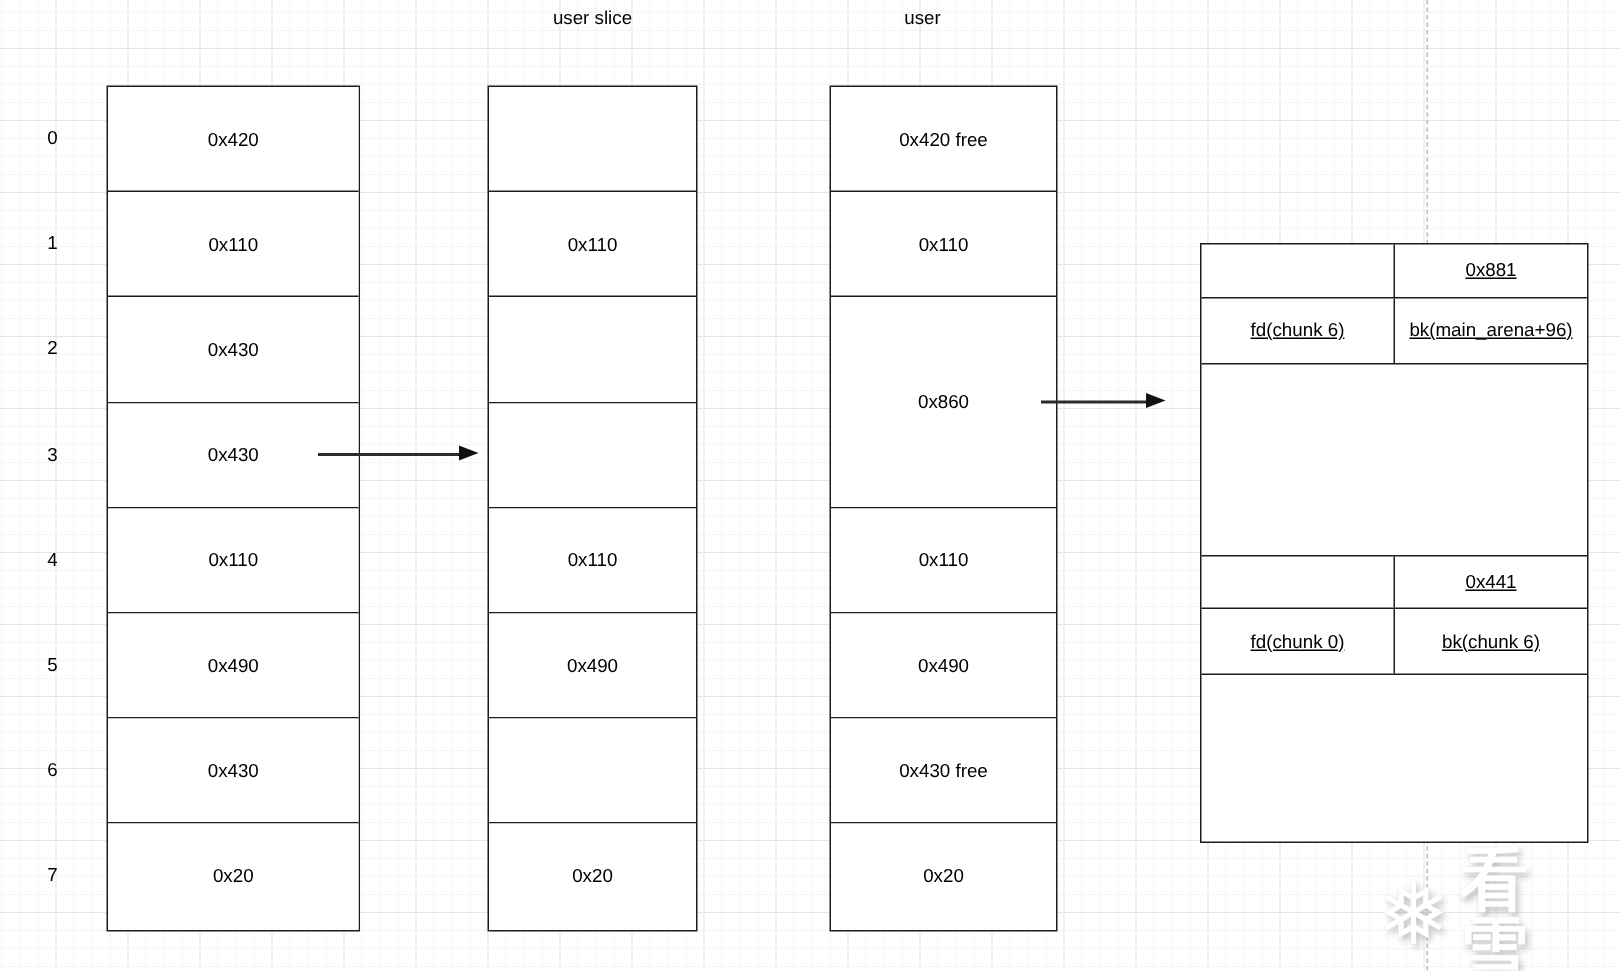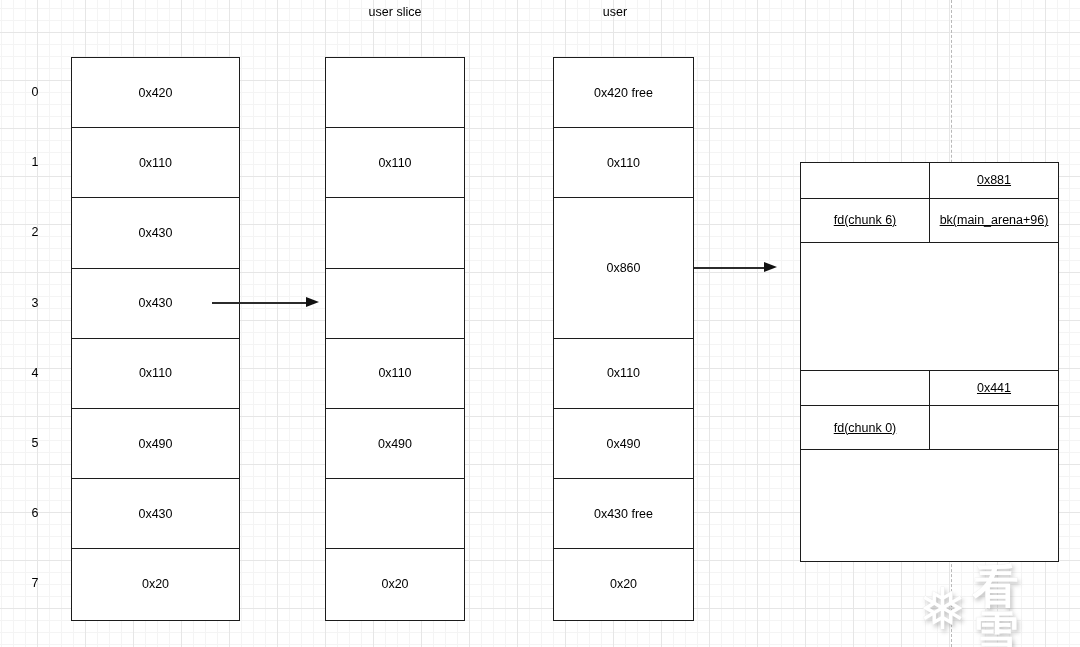--- a/index.html
+++ b/index.html
@@ -41,21 +41,21 @@
   .row-labels .rlabel {
     height: 70.2px; display: flex; align-items: center; justify-content: center;
     font-size: 12.5px;
   }
   .mem-col {
     position: absolute; top: 57px;
     border: 1.5px solid #1c1c1c; background: #fff; z-index: 2;
   }
   .col-left  { left: 71px;  width: 169px; }
   .col-mid   { left: 325px; width: 140px; }
-  .col-chunk { left: 553px; width: 141px; }
+  .col-chunk { left: 553px; width: 152px; }
   .cell {
     height: 70.2px;
     border-bottom: 1.5px solid #1c1c1c;
     display: flex; align-items: center; justify-content: center;
     font-size: 12.5px; background: #fff;
   }
   .cell.tall { height: 140.4px; }
   .cell:last-child { border-bottom: none; }
   .arrow { position: absolute; z-index: 3; }
   .arrow .shaft { position: absolute; height: 1.6px; background: #2b2b2b; top: 5px; left: 0; }
@@ -174,20 +174,21 @@
       <div class="dcell left">fd(chunk 6)</div>
       <div class="dcell right">bk(main_arena+96)</div>
     </div>
     <div class="dbig b1"></div>
     <div class="drow size-row">
       <div class="dcell left"></div>
       <div class="dcell right">0x441</div>
     </div>
     <div class="drow ptr-row">
       <div class="dcell left">fd(chunk 0)</div>
+      <div class="dcell right">bk(chunk 6)</div>
     </div>
     <div class="dbig b2"></div>
   </div>
 
   <div class="watermark">
     <span class="wm-flake">❅</span>
     <span class="wm-text">看雪</span>
   </div>
 
 </div>

